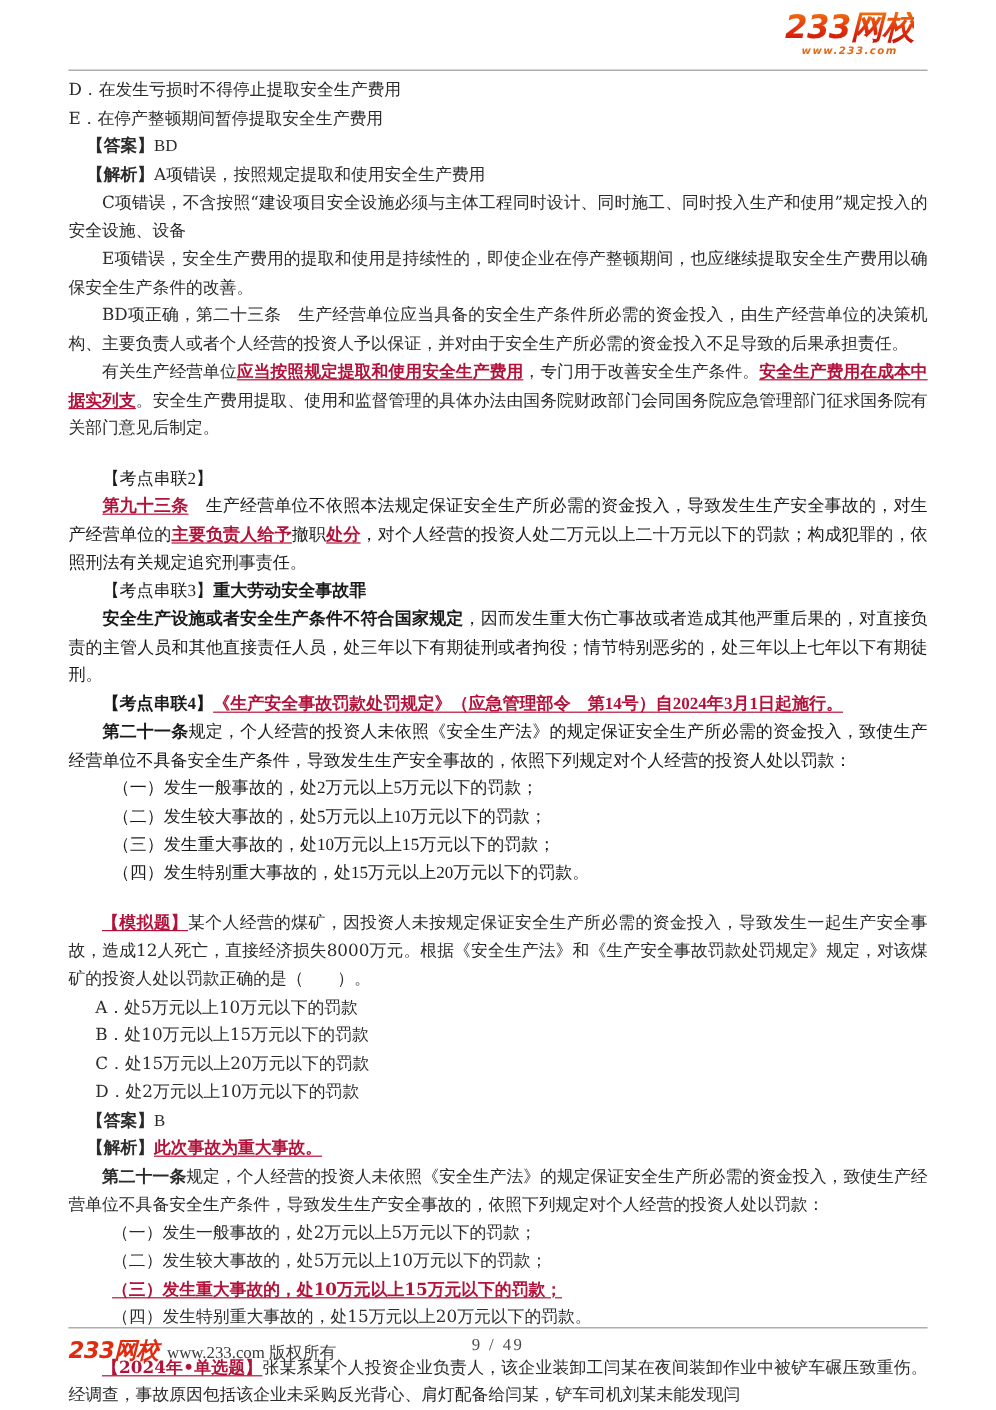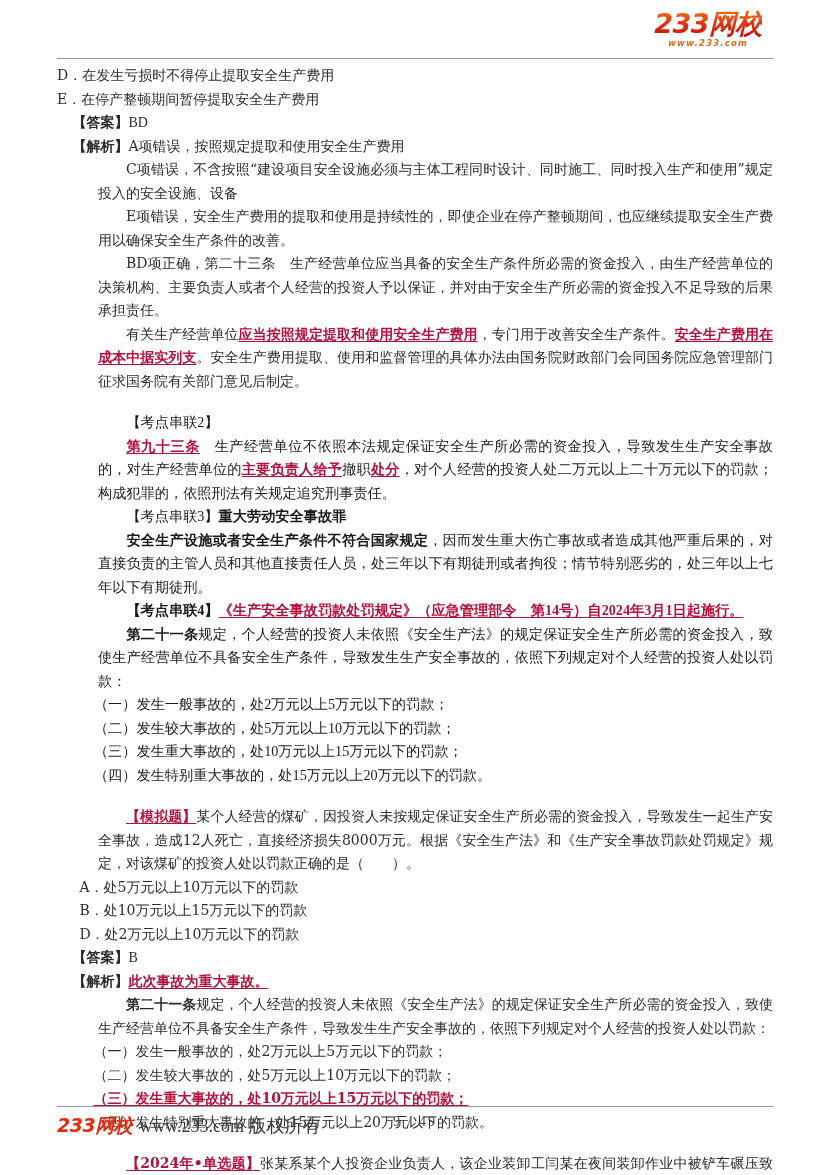--- a/index.html
+++ b/index.html
@@ -72,21 +72,21 @@
     right: 57px;
     top: 64px;
     font-size: 14.2px;
     line-height: 23.5px;
   }
   p {
     margin: 0;
     text-align: justify;
     text-justify: inter-ideograph;
   }
-  .ind1 { text-indent: 2em; margin-left: 41px; }
+  .ind1 { text-indent: 2em; }
   .ind-opt { padding-left: 2.6em; text-indent: 0; }
   .ind-abcd { padding-left: 1.6em; text-indent: 0; flex-direction: column; }
   .ind-ans { padding-left: 1.1em; text-indent: 0; }
 
   
   .kai {
     font-family: "DejaVu Serif", "Liberation Serif", serif;
     font-size: 14px;
     line-height: 23.5px;
     color: #2b2b2b;
@@ -129,21 +129,21 @@
   .footer-logo {
     font-family: "DejaVu Sans", sans-serif;
     font-weight: bold;
     font-style: italic;
     font-size: 19px;
     letter-spacing: -0.5px;
     color: #e02b10;
   }
   .footer-txt {
     font-family: "Liberation Serif", "DejaVu Serif", serif;
-    font-size: 18px;
+    font-size: 14px;
     color: #3a3a3a;
   }
   .footer-page {
     position: absolute;
     left: 0; right: 0;
     top: 1px;
     text-align: center;
     font-family: "Liberation Serif", "DejaVu Serif", serif;
     font-size: 14px;
     color: #4a4a4a;
@@ -201,20 +201,21 @@
 
     <div class="spacer-md"></div>
 
     <p class="kai ind1"><span class="red-ub b">【模拟题】</span><span>某个人经营的煤矿，因投资人未按规定保证安全生产所必需的资金投入，导致发生一起生产安全事故，造成12人死亡，直接经济损失8000万元。根据《安全生产法》和《生产安全事故罚款处罚规定》规定，对该煤矿的投资人处以罚款正确的是（　　）。</span></p>
 
     <p class="kai ind-abcd two-col">
         <span>A．处5万元以上10万元以下的罚款</span>
         <span>B．处10万元以上15万元以下的罚款</span>
       </p>
     <p class="kai ind-abcd two-col">
+        <span>C．处15万元以上20万元以下的罚款</span>
         <span>D．处2万元以上10万元以下的罚款</span>
       </p>
 
     <p class="kai ind-ans"><b>【答案】</b><span class="song">B</span></p>
 
     <p class="kai ind-ans"><b>【解析】</b><span class="red-ub">此次事故为重大事故。</span></p>
 
     <p class="kai ind1"><b>第二十一条</b><span>规定，个人经营的投资人未依照《安全生产法》的规定保证安全生产所必需的资金投入，致使生产经营单位不具备安全生产条件，导致发生生产安全事故的，依照下列规定对个人经营的投资人处以罚款：</span></p>
 
     <p class="kai ind-opt">（一）发生一般事故的，处2万元以上5万元以下的罚款；</p>

